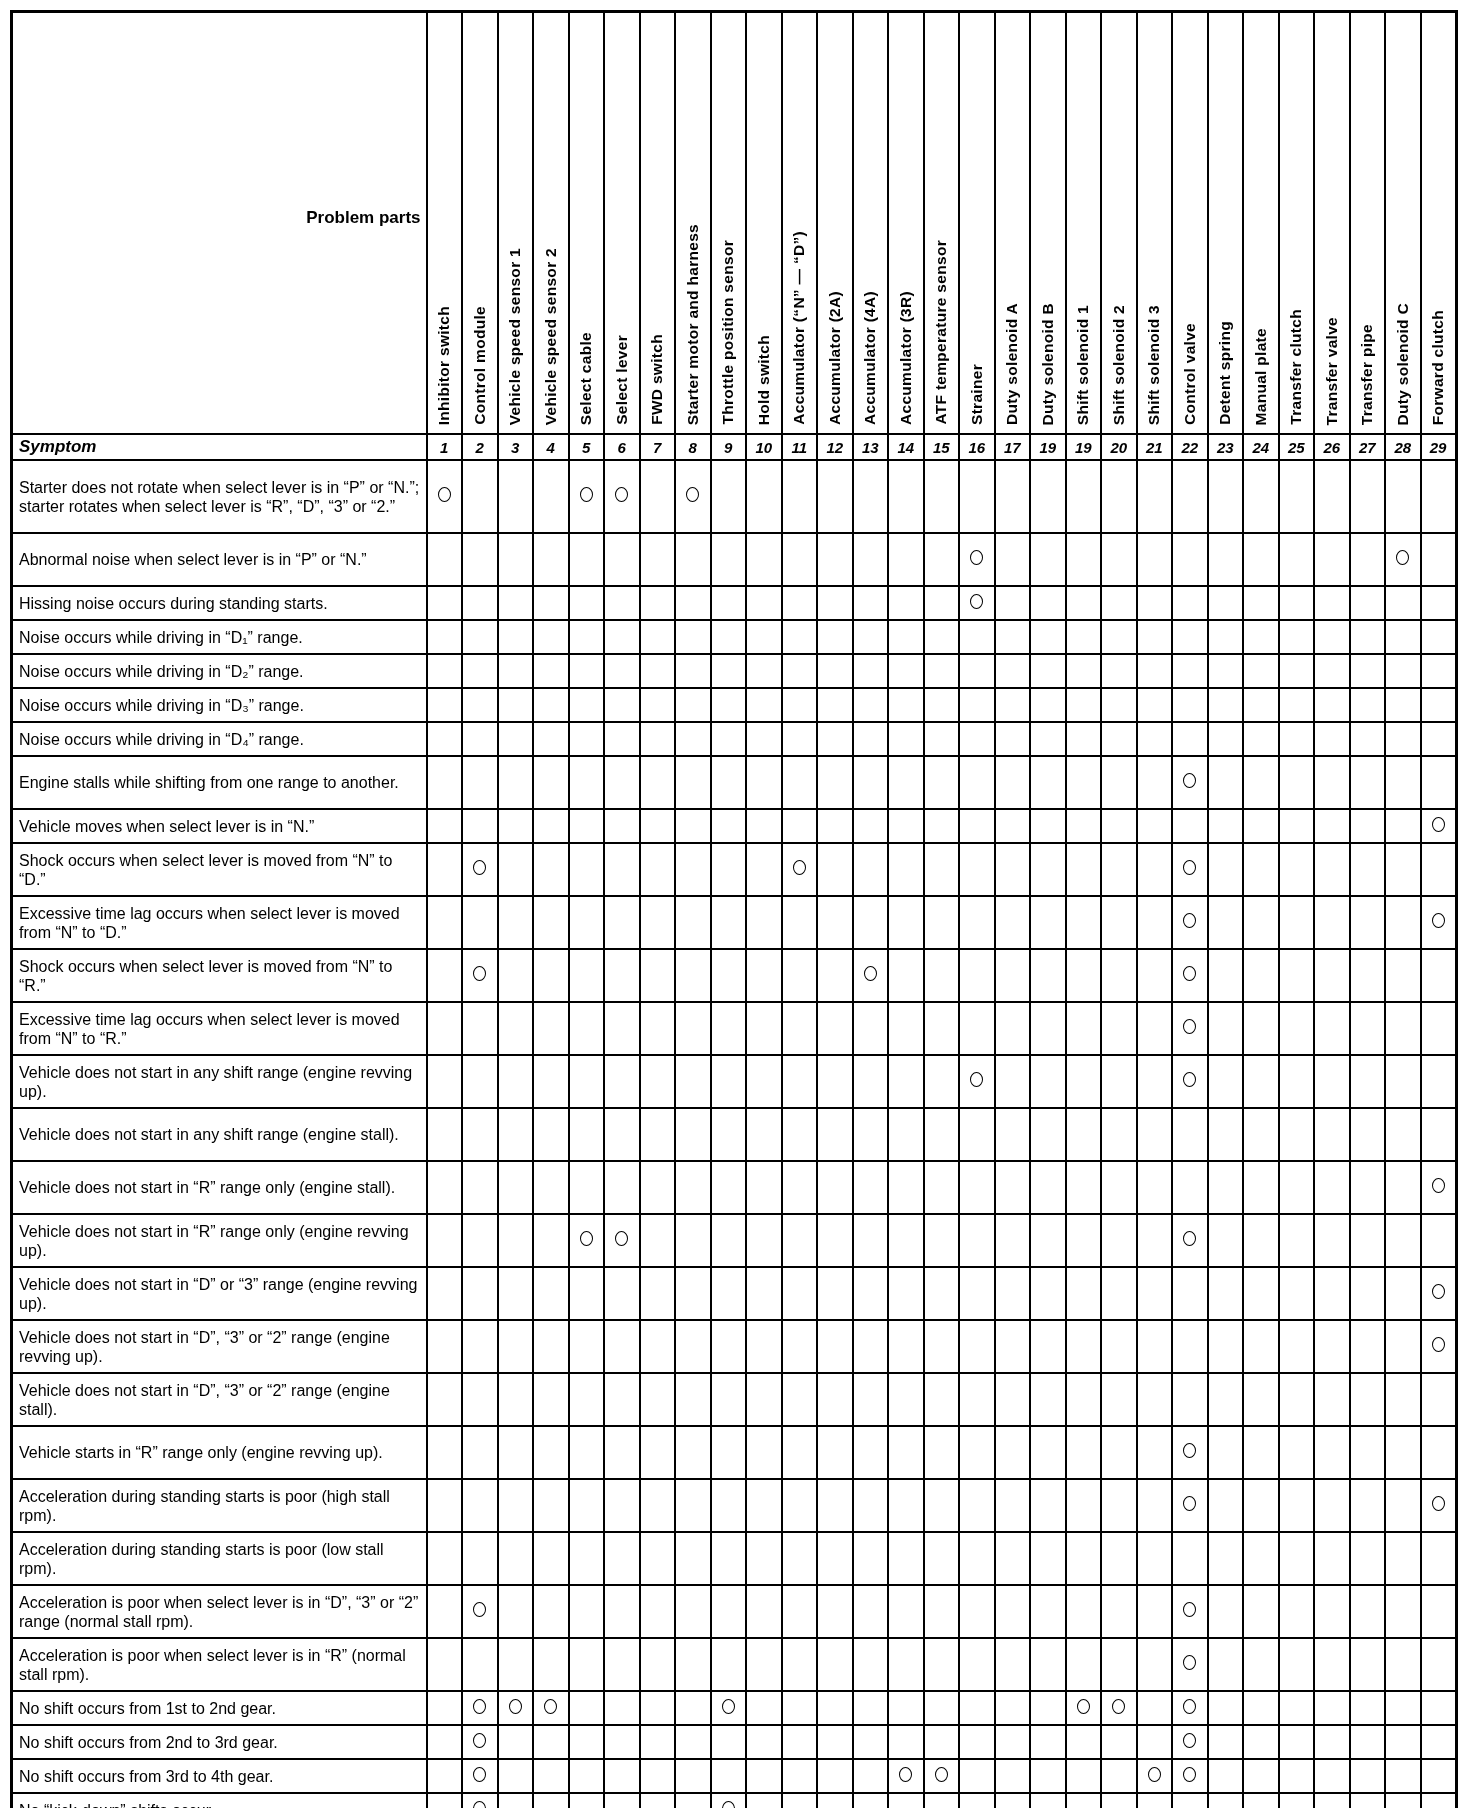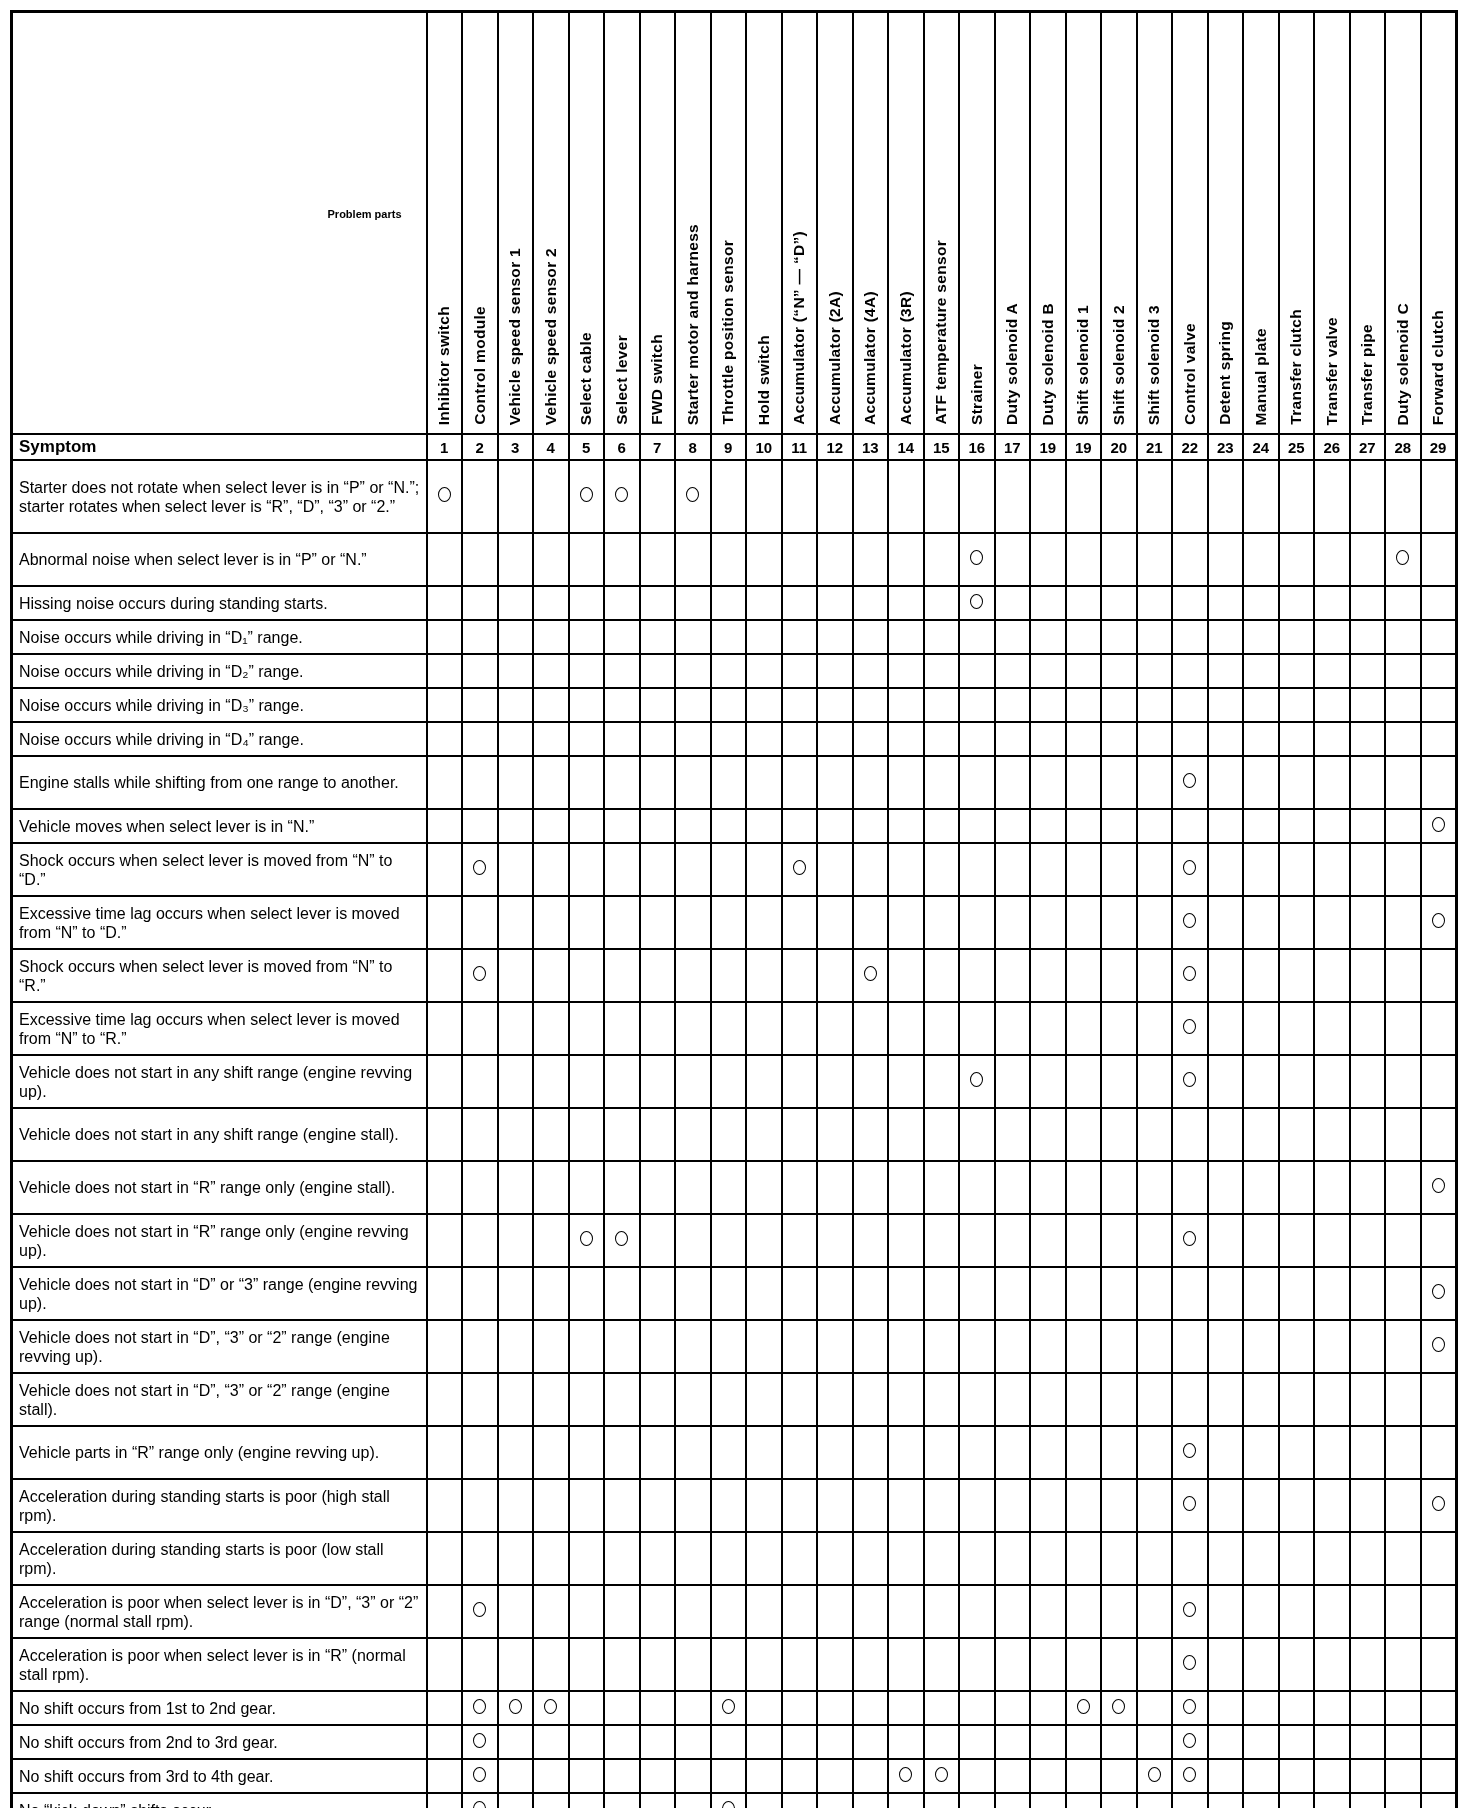--- a/index.html
+++ b/index.html
@@ -2,24 +2,24 @@
 <html><head>
 <meta charset="utf-8">
 <style>
   html,body{margin:0;padding:0;background:#fff;}
   body{width:1472px;height:1808px;position:relative;font-family:"Liberation Sans",sans-serif;color:#000;}
   table{position:absolute;left:10px;top:10px;border-collapse:collapse;table-layout:fixed;border:3px solid #000;}
   td,th{border:2px solid #000;padding:0;font-weight:normal;}
   col.sym{width:415px;}
   col.c{width:35.5px;}
   .hdr-sym{height:420px;position:relative;vertical-align:top;}
-  .hdr-sym .pp{position:absolute;right:24px;top:195px;font-size:11px;font-weight:bold;}
+  .hdr-sym .pp{position:absolute;right:5px;top:195px;font-size:17px;font-weight:bold;}
   .vh{height:420px;vertical-align:bottom;text-align:left;}
   .vh div{writing-mode:vertical-rl;transform:rotate(180deg);font-size:15.5px;font-weight:bold;white-space:nowrap;margin:0 auto 8px auto;letter-spacing:0.3px;}
-  .numrow td{height:24px;text-align:center;font-size:15px;font-weight:bold;}
+  .numrow td{height:24px;text-align:center;font-size:15px;font-weight:bold;font-style:italic;}
   .numrow td.lbl{text-align:left;padding-left:6px;font-size:17px;}
   .sym-cell{font-size:16px;font-weight:normal;padding:2px 6px;line-height:19px;vertical-align:middle;}
   .mk{text-align:center;vertical-align:middle;}
   .circle{display:inline-block;width:11px;height:13px;border:1.3px solid #000;border-radius:50%;}
   tr.h1 td{height:28px;}
   tr.h2 td{height:47px;}
   tr.h3 td{height:67px;}
 </style>
 </head>
 <body>
@@ -818,21 +818,21 @@
         <td class="mk"></td>
         <td class="mk"></td>
         <td class="mk"></td>
         <td class="mk"></td>
         <td class="mk"></td>
         <td class="mk"></td>
         <td class="mk"></td>
         <td class="mk"></td>
       </tr>
       <tr class="h2">
-        <td class="sym-cell">Vehicle parts in “R” range only (engine revving up).</td>
+        <td class="sym-cell">Vehicle starts in “R” range only (engine revving up).</td>
         <td class="mk"></td>
         <td class="mk"></td>
         <td class="mk"></td>
         <td class="mk"></td>
         <td class="mk"></td>
         <td class="mk"></td>
         <td class="mk"></td>
         <td class="mk"></td>
         <td class="mk"></td>
         <td class="mk"></td>

